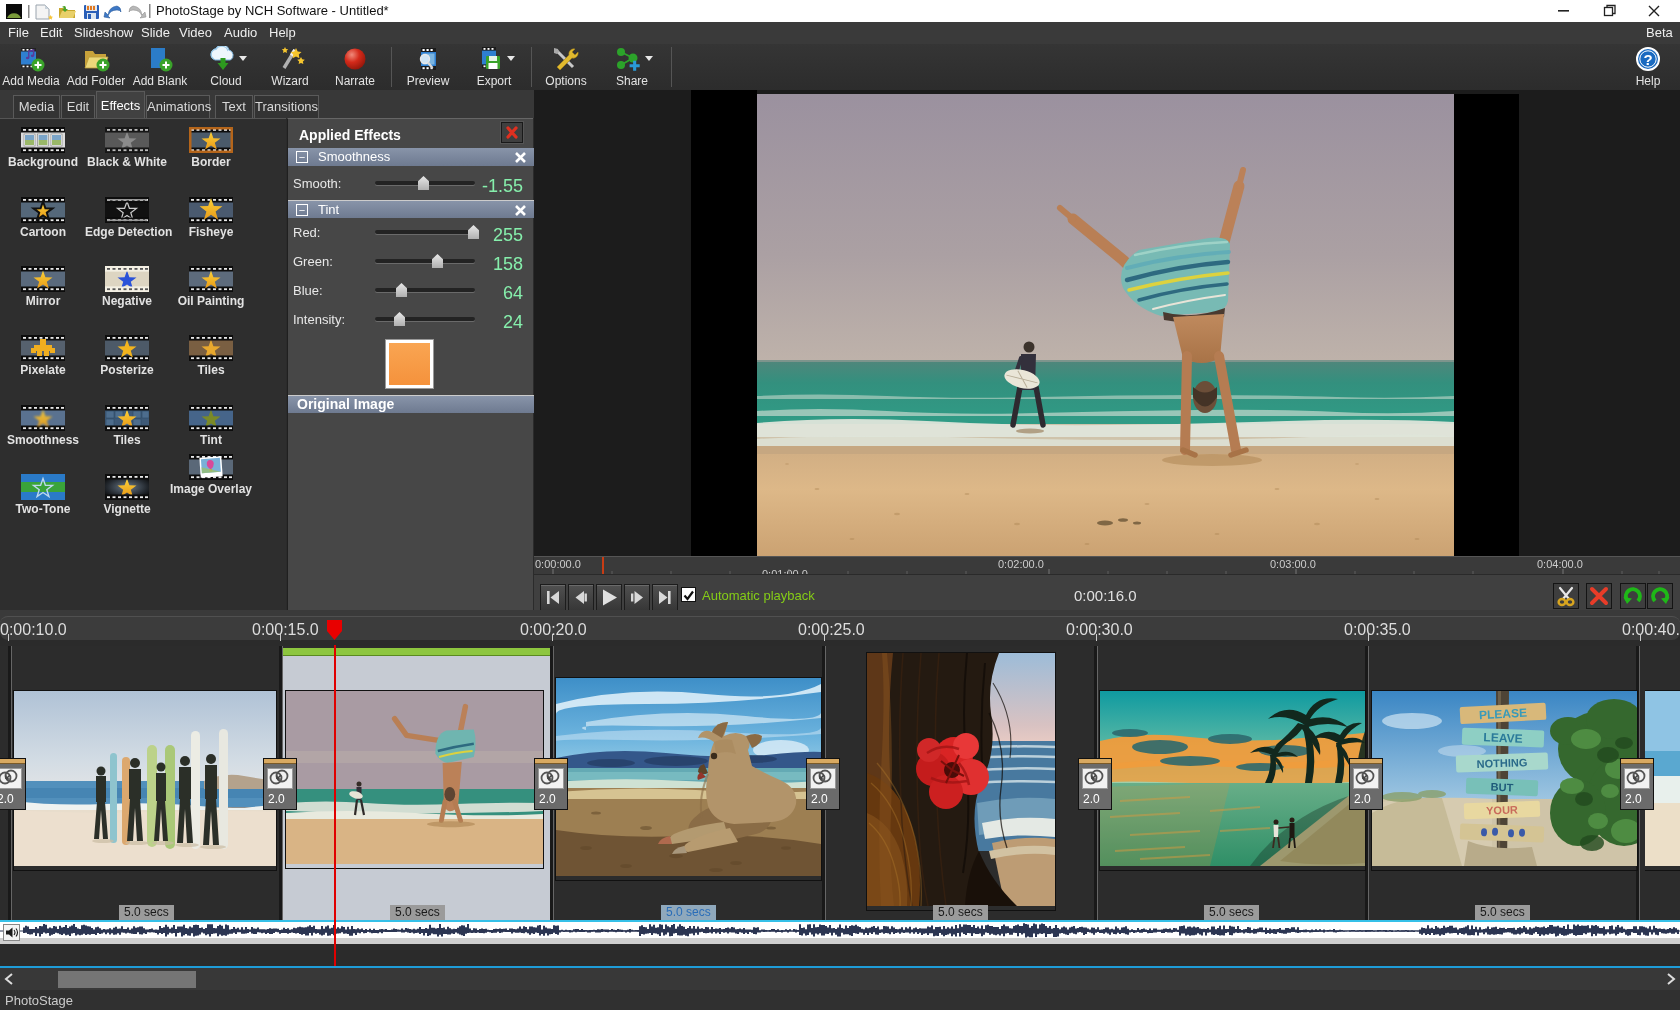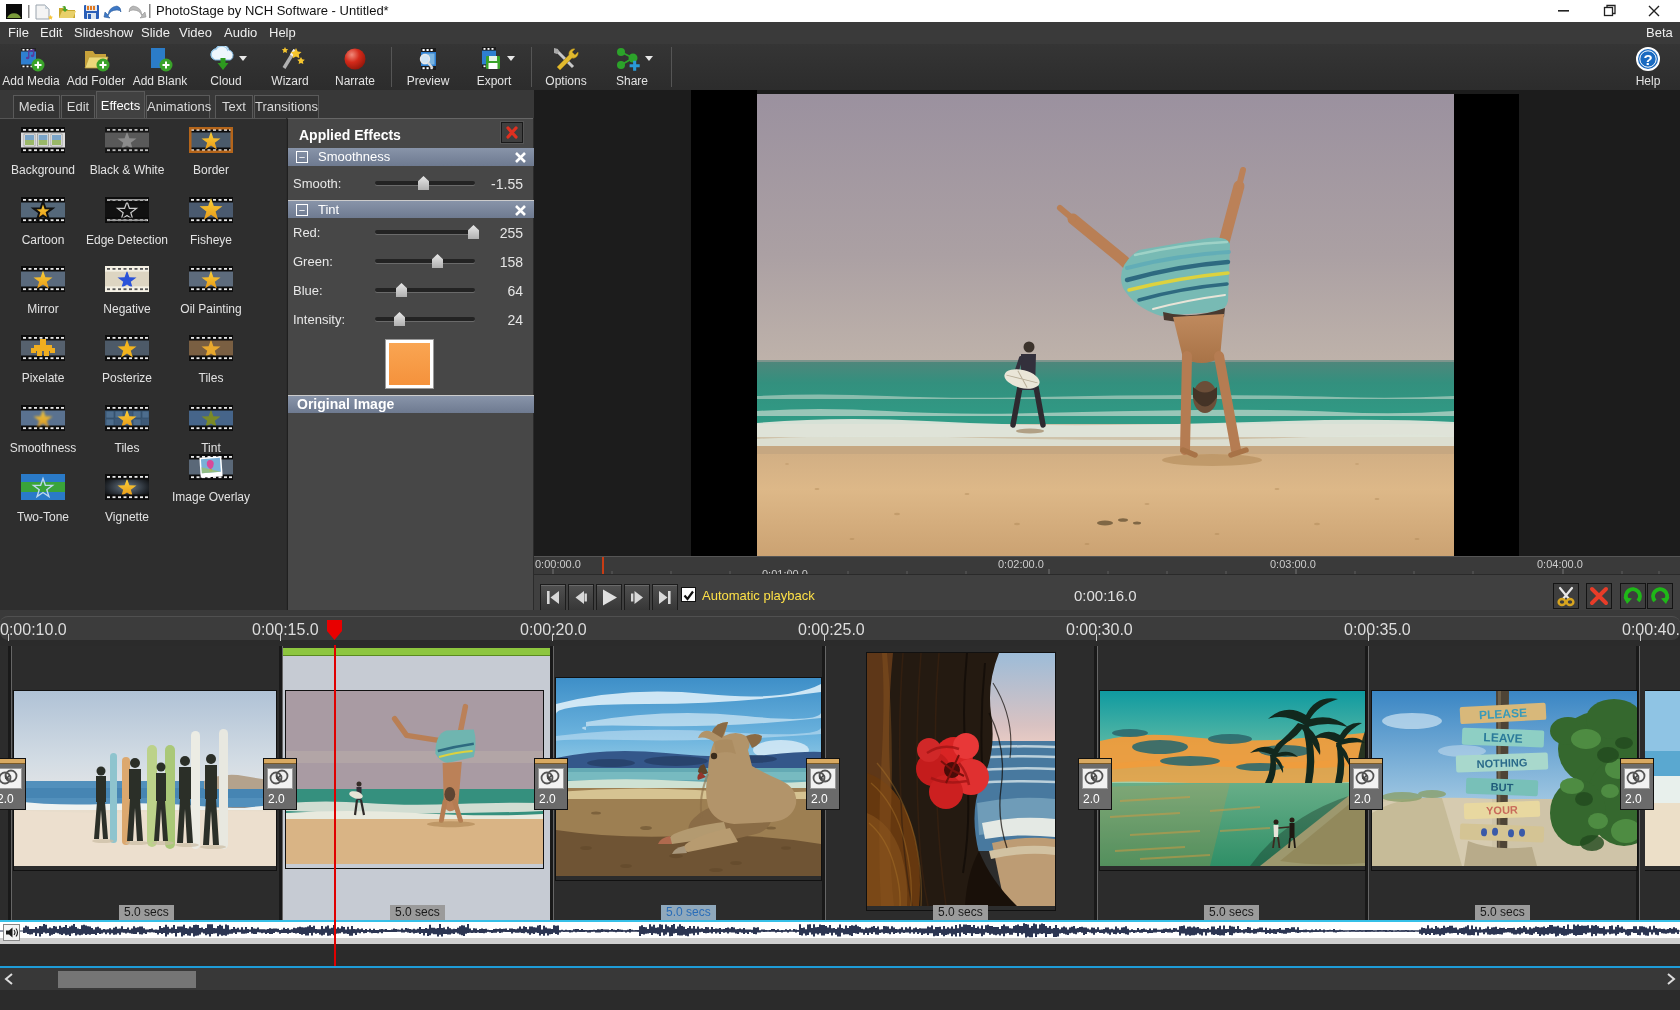--- a/index.html
+++ b/index.html
@@ -20,26 +20,26 @@
 .tbtn .lb { display:block; margin-top:1px; }
 .tsep { position:absolute; top:3px; width:1px; height:40px; background:#555; }
 
 #tabrow { left:0; top:90px; width:534px; height:28px; background:#383838; }
 .tab { position:absolute; top:5px; height:23px; background:#333; border:1px solid #5a5a5a; border-bottom:none; color:#d8d8d8; font-size:13px; text-align:center; padding-top:3px; }
 .tab.active { top:1px; height:27px; background:#414141; color:#fff; padding-top:6px; }
 
 #fxpanel { left:0; top:118px; width:286px; height:492px; background:#2e2e2e; border-top:1px solid #555; }
 .fxitem { position:absolute; width:84px; text-align:center; color:#e2e2e2; font-size:12px; }
 .fxitem svg { display:block; margin:0 auto; }
-.fxitem .fl { display:block; margin-top:10px; white-space:nowrap; }
+.fxitem .fl { display:block; margin-top:2px; white-space:nowrap;font-weight:bold; }
 #aepanel { left:287px; top:118px; width:246px; height:492px; background:#474747; border-top:1px solid #666; border-left:1px solid #202020; }
 .sechead { position:absolute; left:0; width:246px; height:18px; background:linear-gradient(#8894a9,#6e7a90); }
 .slider { width:100px; height:4px; background:#232323; border-radius:2px; box-shadow:0 1px 0 #6a6a6a; }
 .sthumb { width:11px; height:14px; background:linear-gradient(#e8e8e8,#b0b0b0); clip-path:polygon(50% 0, 100% 38%, 100% 100%, 0 100%, 0 38%); }
-.val { right:10px; font-size:14px; color:#e5e5e5; text-align:right; }
+.val { right:10px; font-size:18px; color:#86efac; text-align:right; }
 
 #preview { left:534px; top:90px; width:1146px; height:466px; background:#1c1c1c; }
 #pvblackL { left:691px; top:90px; width:66px; height:466px; background:#000; }
 #pvblackR { left:1454px; top:94px; width:65px; height:462px; background:#000; }
 #photo { left:757px; top:94px; width:697px; height:462px; }
 #seekbar { left:534px; top:556px; width:1146px; height:18px; background:#3a3a3a; color:#ccc; font-size:11px; }
 #ctrlbar { left:534px; top:574px; width:1146px; height:43px; background:#404040; border-top:1px solid #2a2a2a; }
 .pbtn { position:absolute; top:9px; width:26px; height:27px; background:linear-gradient(#505050,#373737); border:1px solid #1c1c1c; box-shadow:inset 0 1px 0 #6a6a6a; }
 .ebtn { position:absolute; top:8px; width:26px; height:26px; background:#3e3e3e; border:1px solid #141414; }
 
@@ -706,21 +706,21 @@
         </svg></div>
     <div class="pbtn" style="left:118px"><svg width="24" height="25" viewBox="0 0 24 25">
           <path d="M6 6 L14.5 12.5 L6 19 Z" fill="#d8d8d8"></path>
           <rect x="15" y="6" width="2.6" height="13" fill="#d8d8d8"></rect>
         </svg></div>
     <div class="abs" style="left:147px;top:12px;width:15px;height:15px;background:#fff;border:1px solid #111">
       <svg width="13" height="13">
           <path d="M2.5 6.5 L5.5 10 L11 2.5" stroke="#111" stroke-width="2.2" fill="none"></path>
         </svg>
     </div>
-    <div class="abs" style="left:168px;top:13px;font-size:13px;color:#fde047">Automatic playback</div>
+    <div class="abs" style="left:168px;top:13px;font-size:13px;color:#84cc16">Automatic playback</div>
     <div class="abs" style="left:540px;top:12px;font-size:15px;color:#e0e0e0">0:00:16.0</div>
     <div class="ebtn" style="left:1019px"><svg width="24" height="24" viewBox="0 0 24 24">
           <path d="M6 4 L15 15 M18 4 L9 15" stroke="#e8e8e8" stroke-width="2.2" stroke-linecap="round"></path>
           <ellipse cx="8" cy="18" rx="3.4" ry="3" fill="none" stroke="#d8a520" stroke-width="2.4"></ellipse>
           <ellipse cx="16" cy="18" rx="3.4" ry="3" fill="none" stroke="#d8a520" stroke-width="2.4"></ellipse>
         </svg></div>
     <div class="ebtn" style="left:1052px"><svg width="24" height="24" viewBox="0 0 24 24">
           <path d="M5 5 L19 19 M19 5 L5 19" stroke="#e83c28" stroke-width="4" stroke-linecap="round"></path>
         </svg></div>
     <div class="ebtn" style="left:1086px"><svg width="24" height="24" viewBox="0 0 24 24">
@@ -1176,13 +1176,16 @@
   <div class="abs" id="cyanline"></div>
   <div class="abs" id="scrollrow">
     <svg class="abs" style="left:4px;top:5px" width="10" height="12">
         <path d="M8 1 L2 6 L8 11" stroke="#ddd" stroke-width="2" fill="none"></path>
       </svg>
     <svg class="abs" style="left:1666px;top:5px" width="10" height="12">
         <path d="M2 1 L8 6 L2 11" stroke="#ddd" stroke-width="2" fill="none"></path>
       </svg>
   </div>
   <div class="abs" id="scrollthumb"></div>
+  <div class="abs" id="statusbar">
+      <span style="position:absolute;left:5px;top:3px">PhotoStage</span>
+    </div>
 </div>
 
 </body></html>

